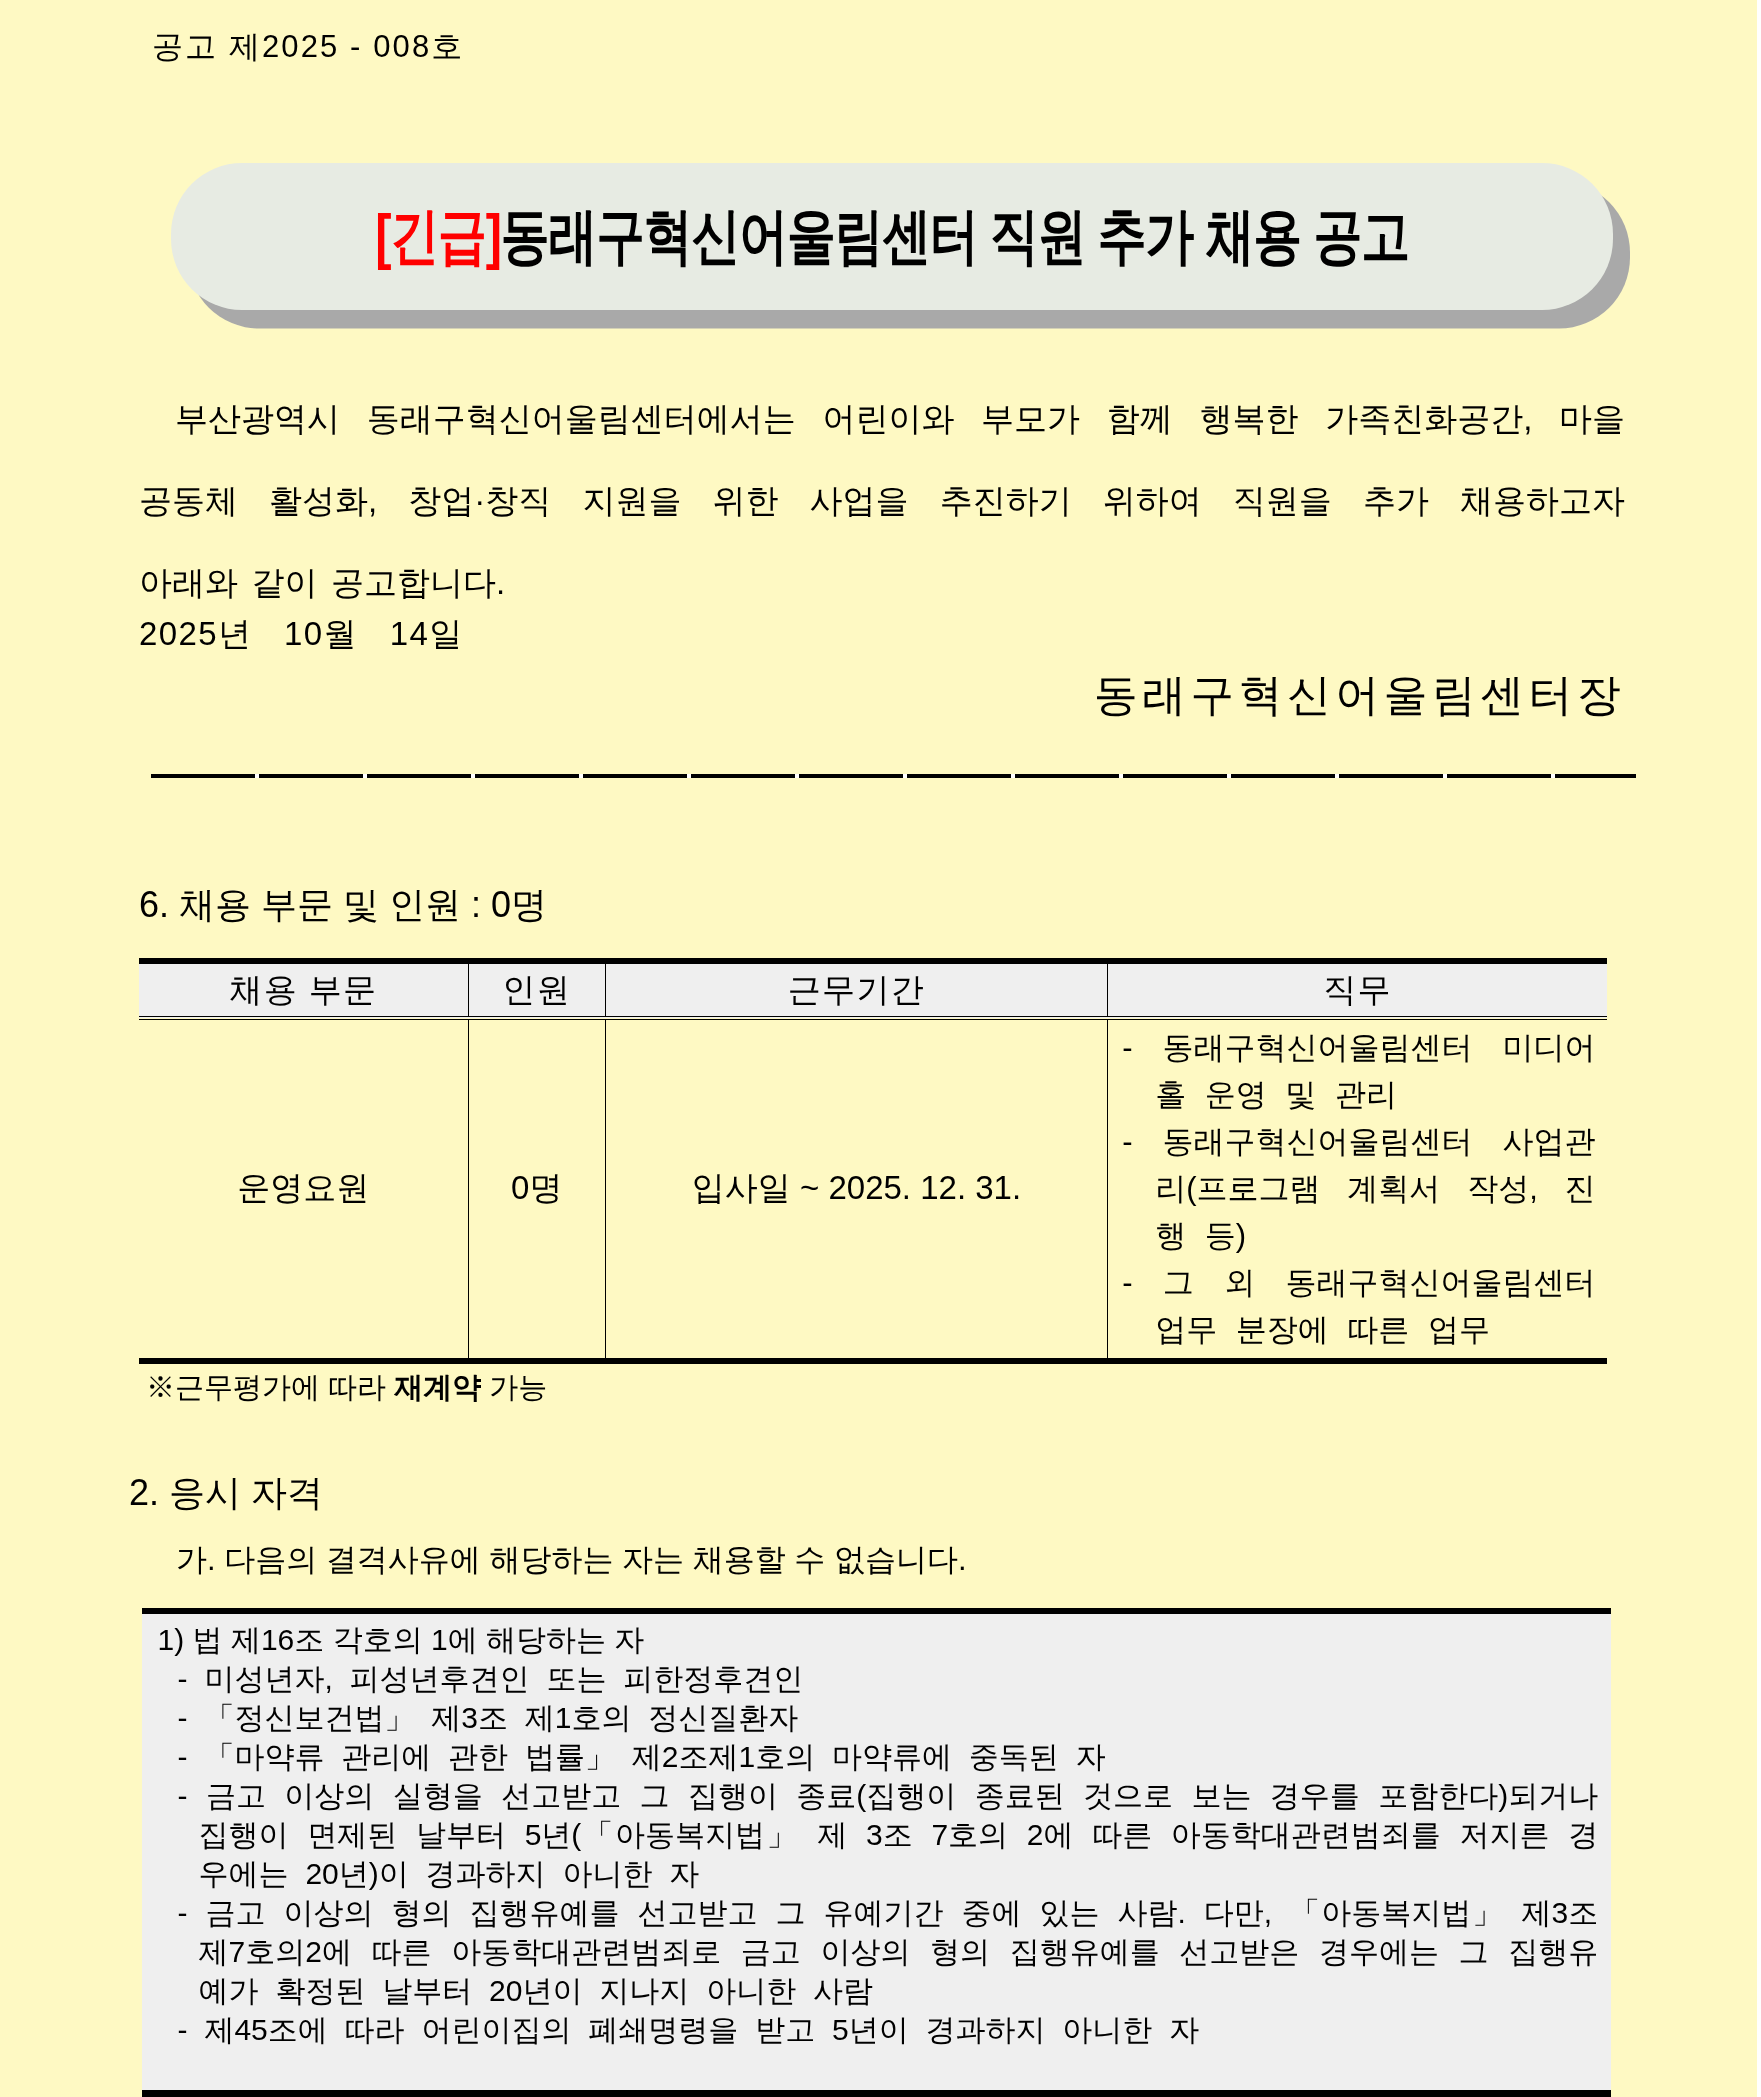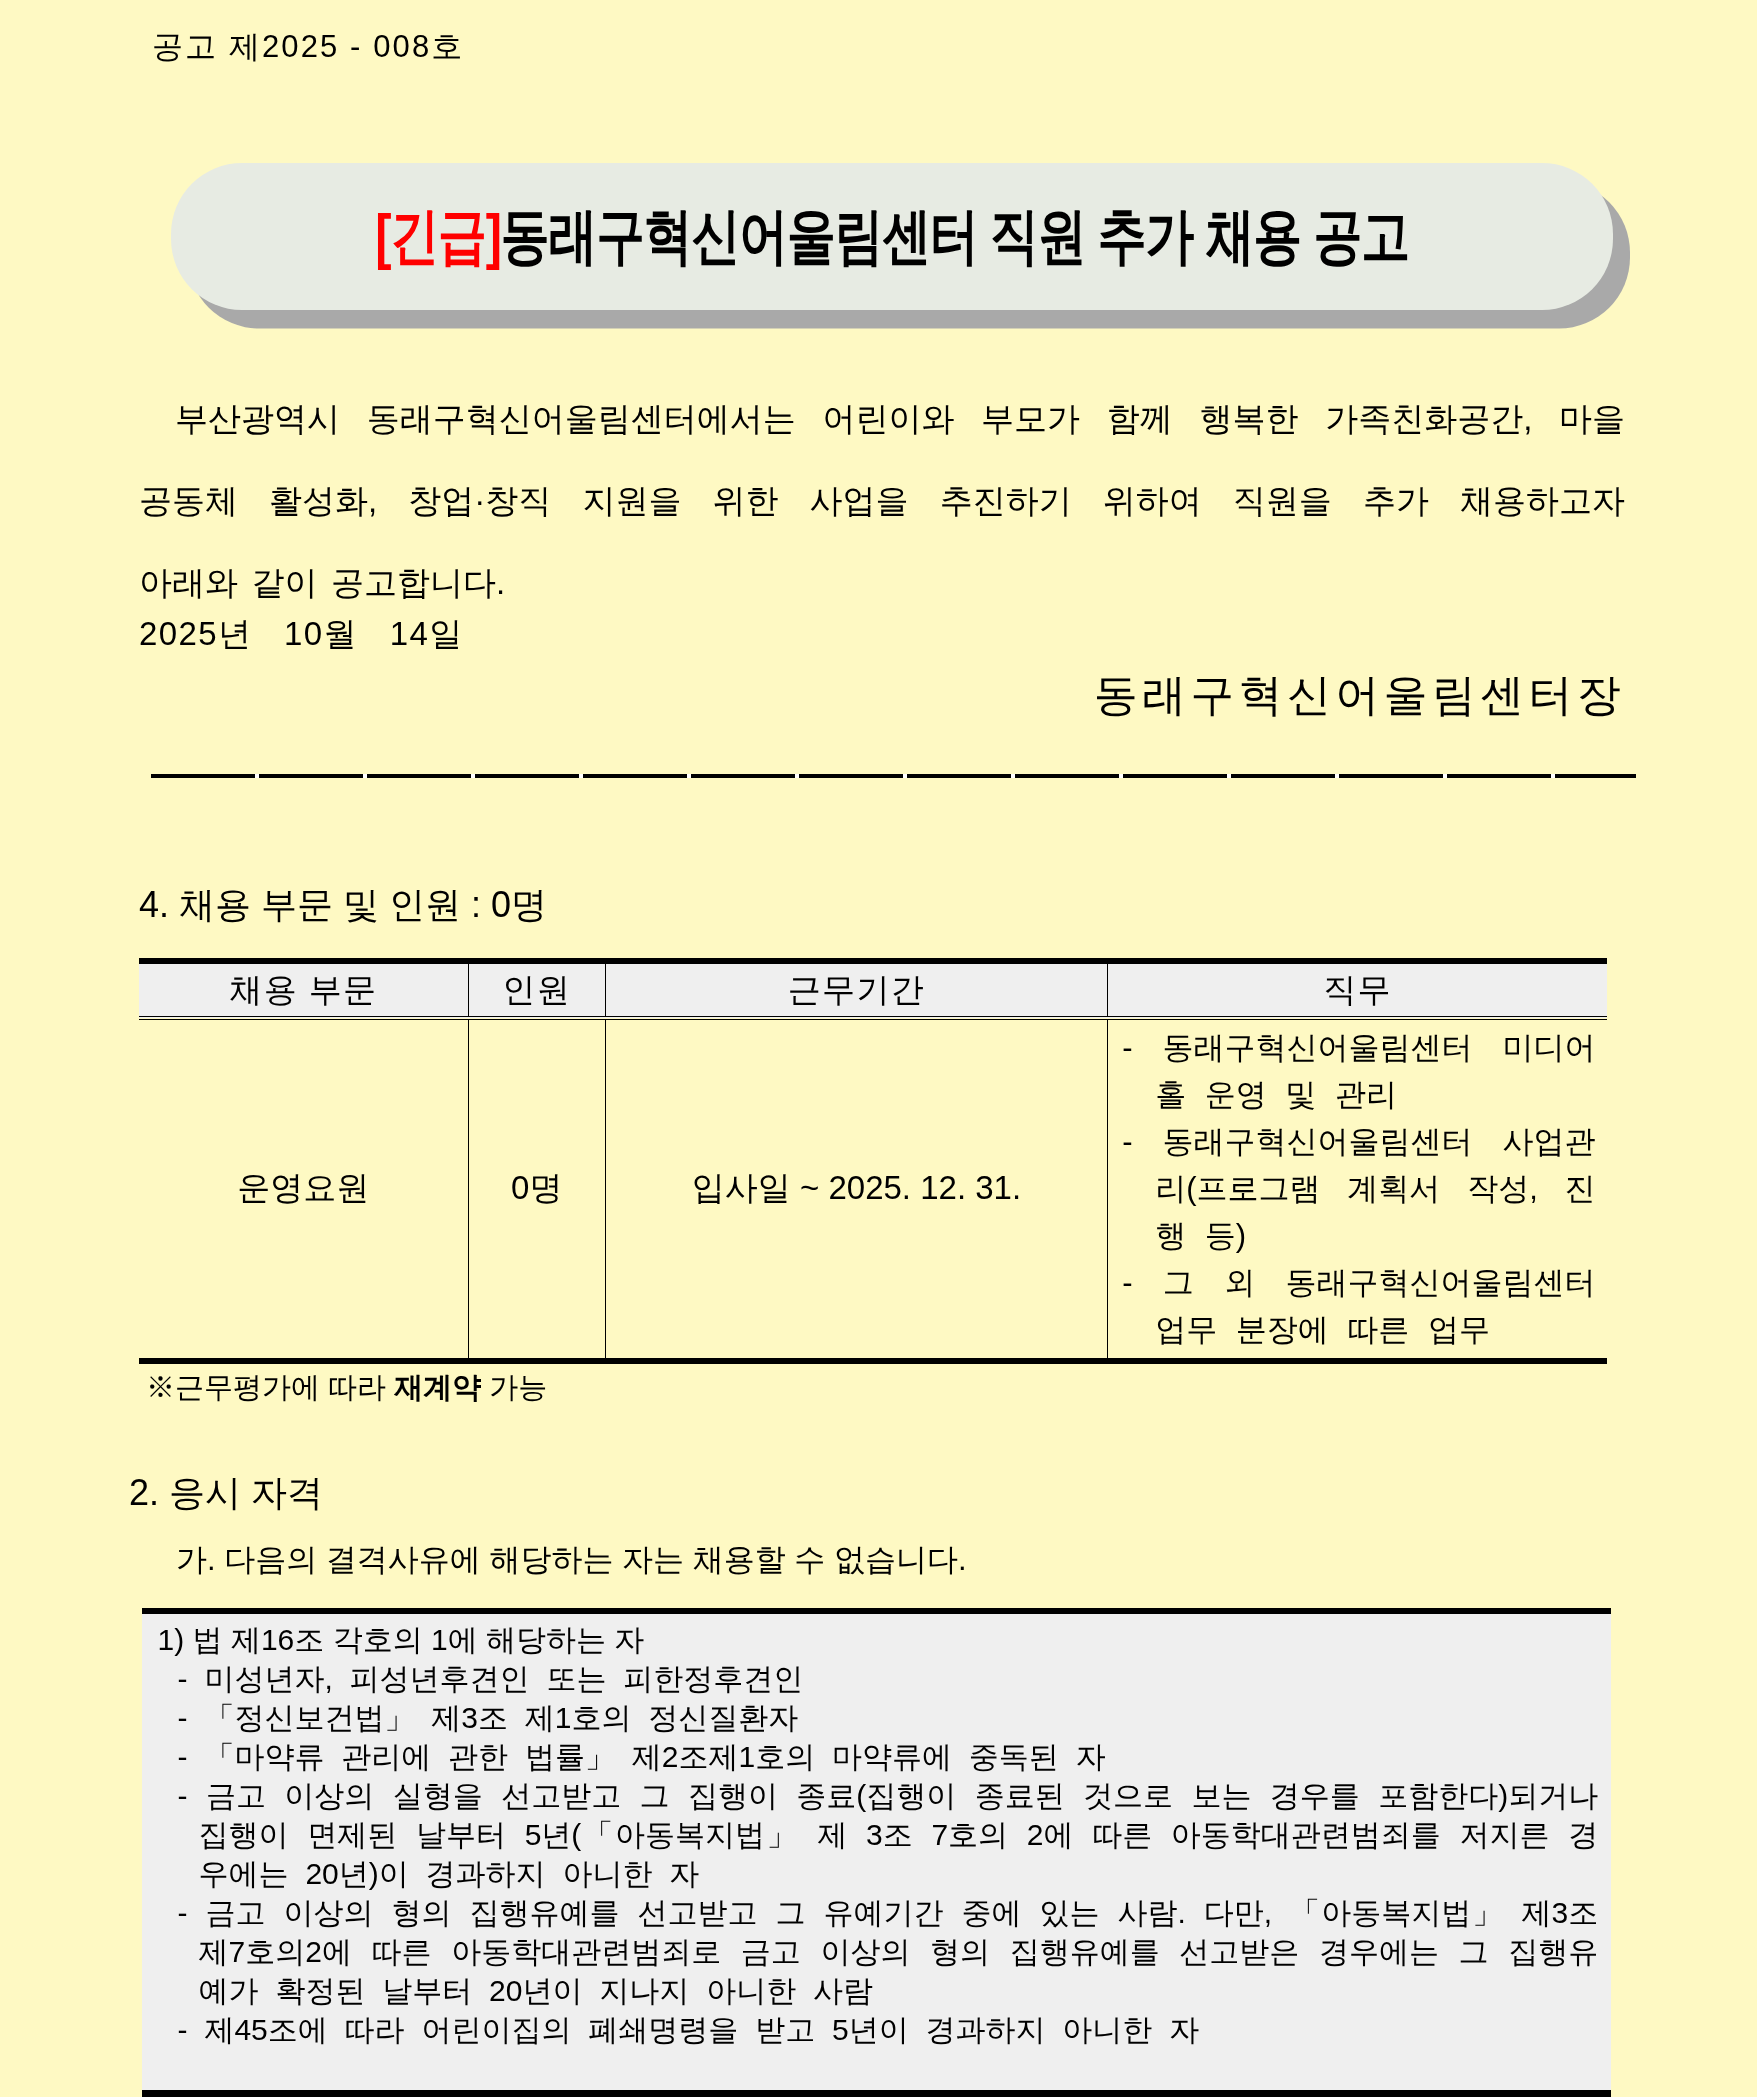--- a/index.html
+++ b/index.html
@@ -103,21 +103,21 @@
   <div class="intro-line first">부산광역시 동래구혁신어울림센터에서는 어린이와 부모가 함께 행복한 가족친화공간, 마을</div>
       <div class="intro-line">공동체 활성화, 창업·창직 지원을 위한 사업을 추진하기 위하여 직원을 추가 채용하고자</div>
       <div class="intro-line last">아래와 같이 공고합니다.</div>
     </div>
 
   <div class="date-line">2025년   10월   14일</div>
   <div class="signer">동래구혁신어울림센터장</div>
 
   <div class="rule"></div>
 
-  <div class="section-heading heading-1">4. 채용 부문 및 인원 : 0명</div>
+  <div class="section-heading heading-1">6. 채용 부문 및 인원 : 0명</div>
 
   <table class="jobs-table">
     <colgroup>
       <col style="width:329px">
         <col style="width:137px">
         <col style="width:502px">
         <col style="width:499px">
     </colgroup>
     <thead>
       <tr>

